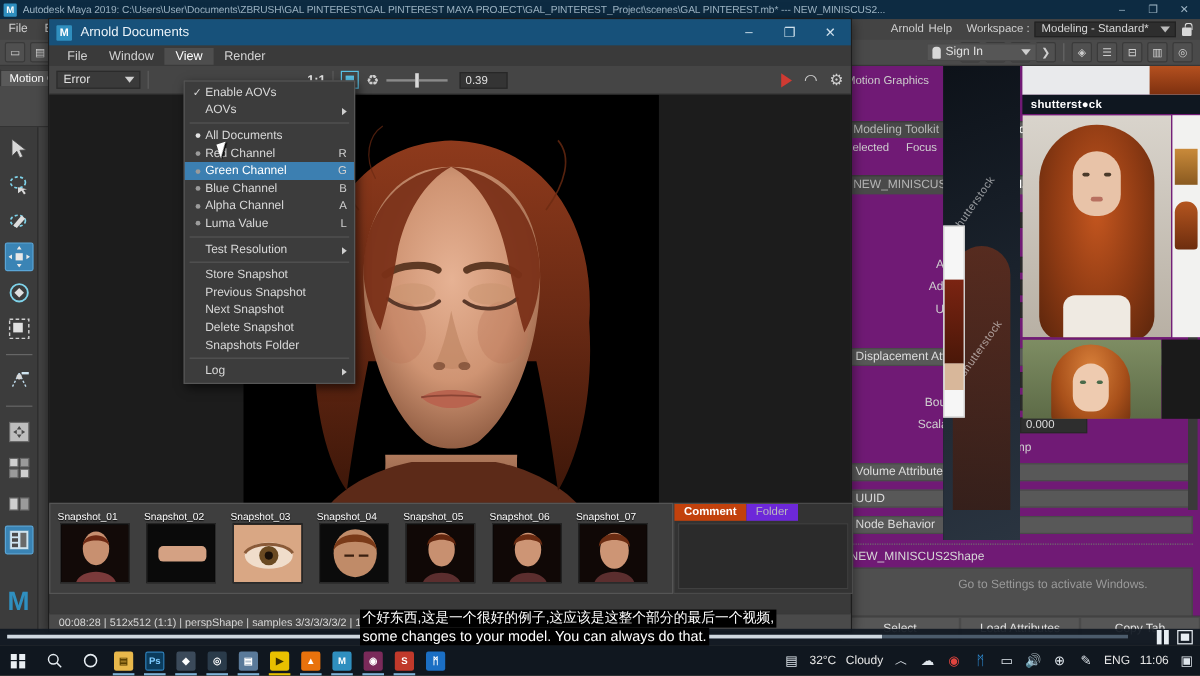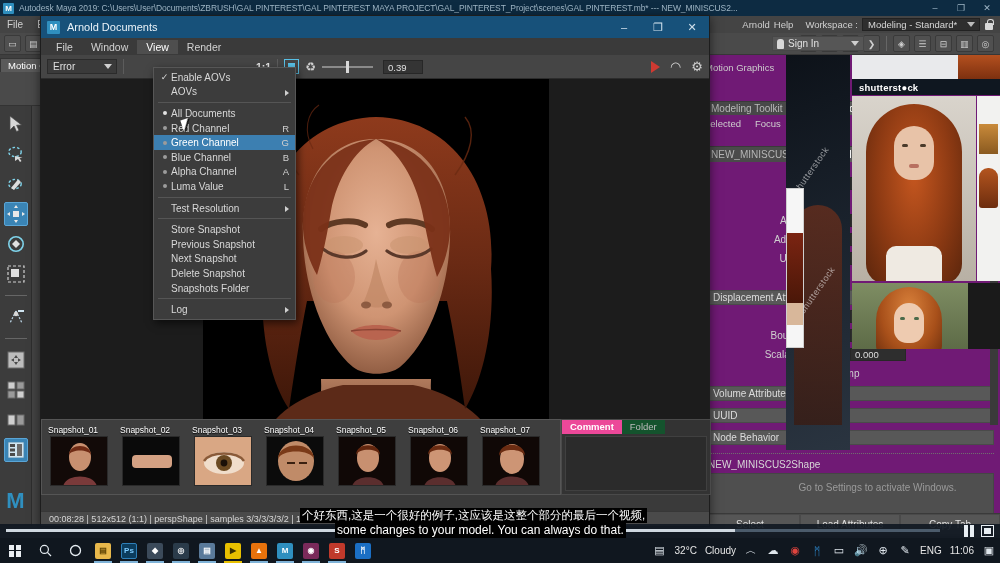--- a/index.html
+++ b/index.html
@@ -204,22 +204,22 @@
     padding:0 4px; gap:4px;}
   .snap { width:68px; height:62px; position:relative; }
   .snap .th { position:absolute; left:4px; top:10px; width:58px; height:50px;
     background:#000; overflow:hidden; border:1px solid #2a2a2a;}
   .snap .cap { position:absolute; left:2px; top:-1px; font-size:8.5px;
     color:#ffffff; text-shadow:0 1px 1px #000; white-space:nowrap;}
   #comment-pane { position:absolute; left:520px; top:403px; width:150px; height:76px;
     background:#333; border:1px solid #4a4a4a;}
   #comment-pane .ctabs { display:flex; height:14px; }
   #comment-pane .ctabs .t { padding:1px 8px; font-size:9.5px; color:#bdbdbd;
-    background:#14532d;}
-  #comment-pane .ctabs .t.active { background:#ec4899; color:#fff; font-weight:bold;}
+    background:#6d28d9;}
+  #comment-pane .ctabs .t.active { background:#c2410c; color:#fff; font-weight:bold;}
   #comment-pane .cbody { position:absolute; left:3px; top:16px; right:3px; bottom:3px;
     background:#2b2b2b; border:1px solid #404040;}
   #arnold-status {
     position:absolute; left:0; bottom:0; width:100%; height:15px; background:#4a4a4a;
     display:flex; align-items:center; font-size:9px; color:#d6d6d6; padding-left:8px;
     border-top:1px solid #373737;
   }
 
   
   #view-menu {
@@ -246,21 +246,21 @@
   
   #cursor { position:absolute; left:182px; top:119px; z-index:90;
     width:0; height:0; border-left:8px solid #fff; border-bottom:12px solid transparent;
     transform:rotate(-18deg); filter:drop-shadow(1px 1px 0 #000);}
 
   
   #subs { position:absolute; left:300px; top:508px; width:420px; z-index:95;
     text-align:left; }
   #subs .l { display:inline-block; background:#000; color:#fff;
     font-size:11.5px; padding:0 2px; line-height:15px;}
-  #subs .l2 { font-size:12px;margin-left:35px; }
+  #subs .l2 { font-size:12px; }
 
   
   #player-bar { position:absolute; left:0; bottom:25px; width:1000px; height:14px;
     background:rgba(16,24,34,.92); z-index:80; display:flex; align-items:center;
     justify-content:flex-end; padding-right:6px; gap:7px;}
   #player-bar .prog { position:absolute; left:6px; right:60px; top:5px; height:3px;
     background:#4b5b6b;}
   #player-bar .prog i { display:block; height:3px; width:78%; background:#cfd8e0;}
   .pause-ic { width:11px; height:12px; position:relative; }
   .pause-ic::before,.pause-ic::after { content:""; position:absolute; top:0;

